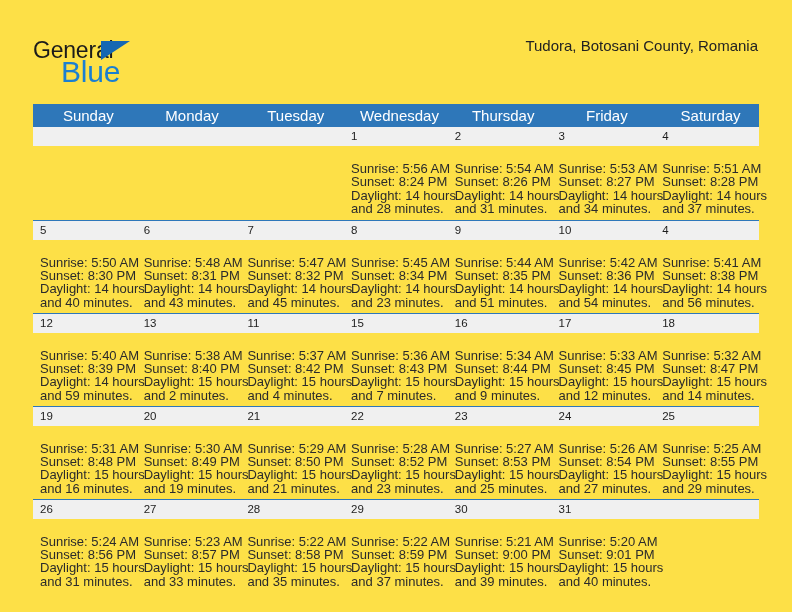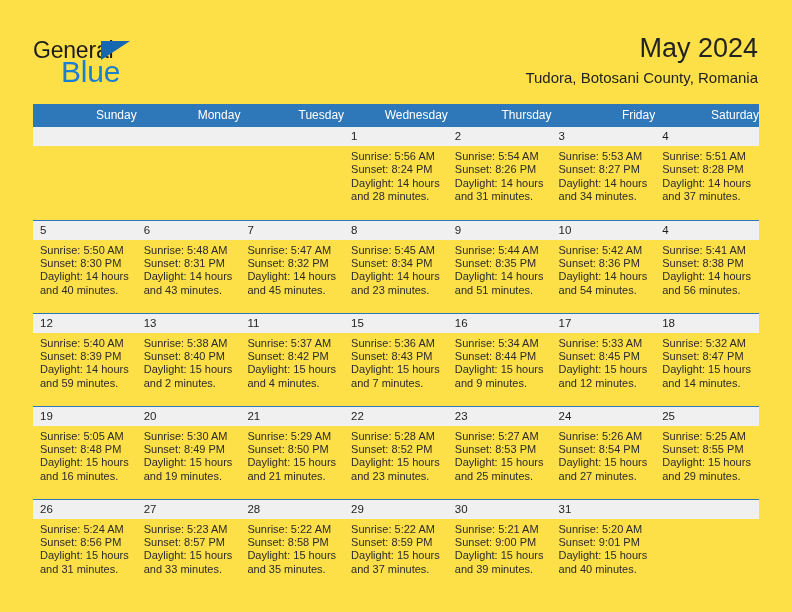--- a/index.html
+++ b/index.html
@@ -81,23 +81,23 @@
     left: 33px; top: 104px;
     width: 726px;
     border-collapse: collapse;
     table-layout: fixed;
   }
   .calendar col { width: 103.714px; }
 
   thead th {
     background: #2e77b9;
     color: #ffffff;
-    font-size: 12px;
+    font-size: 15px;
     font-weight: 400;
-    text-align: right;
+    text-align: center;
     padding: 5px 0 5px 7px;
     height: 20px;
     line-height: 13px;
     border: none;
   }
 
   tbody tr { }
   tbody td {
     vertical-align: top;
     padding: 0;
@@ -110,42 +110,41 @@
     background: #f0f0f0;
     height: 19px;
     line-height: 19px;
     padding-left: 7px;
     font-size: 11.5px;
     color: #1d1d1d;
   }
   .daynum.empty { color: transparent; }
 
   .info {
-    padding: 4px 6px 0 7px;
-    font-size: 11px;
+    padding: 16px 6px 0 7px;
+    font-size: 13px;
     line-height: 13.4px;
     color: #2b2b2b;
   }
   .info div { white-space: nowrap; }
 </style>
 </head>
 <body>
 
 <div class="page">
 
   <div class="header">
 
     <div class="logo">
       <span class="logo-general">General</span>
       <span class="logo-tri"></span>
       <span class="logo-blue">Blue</span>
     </div>
 
     <div class="title-block">
-      <div class="cal-title">May 2024</div>
       <div class="cal-subtitle">Tudora, Botosani County, Romania</div>
     </div>
 
   </div>
 
   <table class="calendar">
     <colgroup>
       <col>
         <col>
         <col>
@@ -343,21 +342,21 @@
               <div>Sunset: 8:47 PM</div>
               <div>Daylight: 15 hours</div>
               <div>and 14 minutes.</div>
             </div>
           </td>
         </tr>
         <tr>
           <td>
             <div class="daynum">19</div>
             <div class="info">
-              <div>Sunrise: 5:05 AM</div>
+              <div>Sunrise: 5:31 AM</div>
               <div>Sunset: 8:48 PM</div>
               <div>Daylight: 15 hours</div>
               <div>and 16 minutes.</div>
             </div>
           </td>
           <td>
             <div class="daynum">20</div>
             <div class="info">
               <div>Sunrise: 5:30 AM</div>
               <div>Sunset: 8:49 PM</div>

